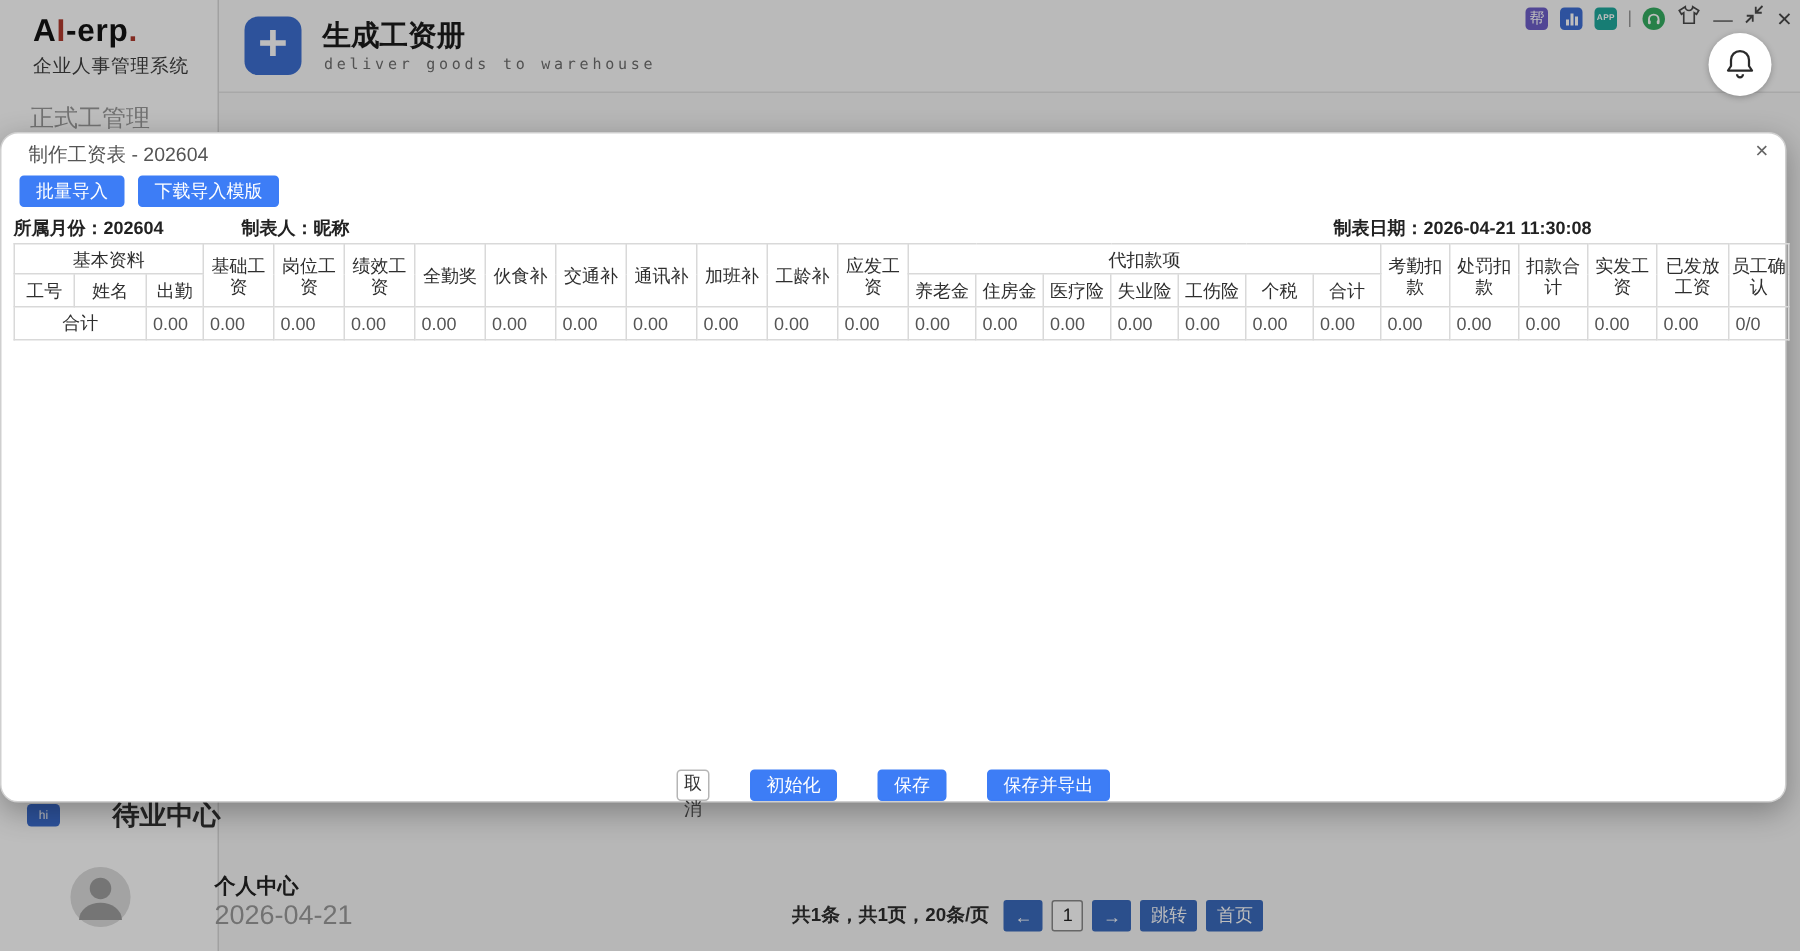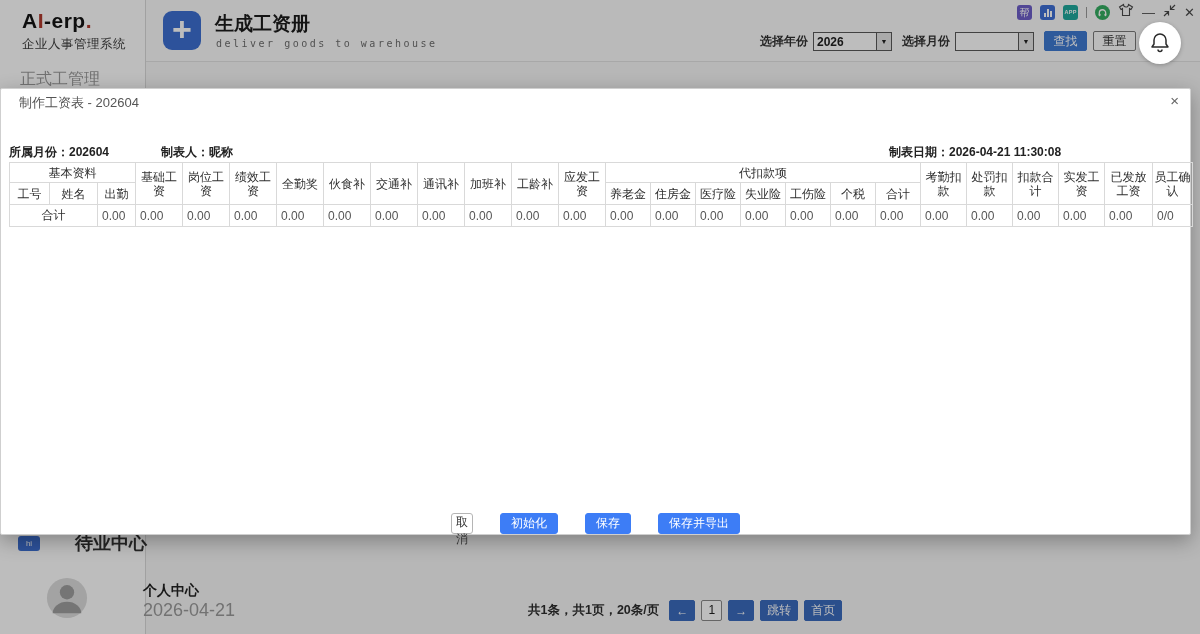--- a/index.html
+++ b/index.html
@@ -51,21 +51,21 @@
   .pagination { position:absolute; left:382px; top:600px; display:flex; align-items:center; gap:6px; }
   .pg-summary { font-size:12.5px; font-weight:bold; color:#2e2e2e; margin-right:4px; white-space:nowrap; }
   .pg-btn { height:21px; background:#3b6bbd; border:1px solid #3b6bbd; color:#fff; font-size:12px; border-radius:2px; padding:0 6px; }
   .pg-box { width:21px; height:21px; background:#fff; border:1px solid #8a8a8a; font-size:12px; color:#222; text-align:center; line-height:19px; border-radius:2px; }
 
   
   .overlay { position:absolute; inset:0; background:rgba(0,0,0,0.26); z-index:5; }
   .bell-fab { position:absolute; left:1139px; top:22px; width:42px; height:42px; background:#fff; border-radius:50%; z-index:30; display:flex; align-items:center; justify-content:center; box-shadow:0 1px 4px rgba(0,0,0,0.25); }
 
   
-  .dialog { position:absolute; left:0; top:88px; width:1191px; height:447px; background:#fff; border:1px solid #cfcfcf; border-radius:2px; z-index:10; box-shadow:0 6px 20px rgba(0,0,0,0.3); }
+  .dialog { position:absolute; left:0; top:88px; width:1191px; height:447px; background:#fff; border:1px solid #cfcfcf; border-radius:12px; z-index:10; box-shadow:0 6px 20px rgba(0,0,0,0.3); }
   .dlg-title { position:absolute; left:18px; top:5px; font-size:13px; color:#555; }
   .dlg-close { position:absolute; right:11px; top:3px; font-size:15px; color:#666; cursor:pointer; }
   .dlg-toolbar { position:absolute; left:12px; top:28px; display:flex; gap:9px; }
   .btn-blue { height:21px; background:#3d7df6; border:1px solid #3d7df6; color:#fff; font-size:12px; border-radius:3px; padding:0 10px; white-space:nowrap; }
   .dlg-meta { position:absolute; left:8px; right:8px; top:55px; height:16px; font-size:12px; font-weight:bold; color:#222; }
   .meta-month { position:absolute; left:0; top:0; }
   .meta-creator { position:absolute; left:152px; top:0; }
   .meta-date { position:absolute; left:880px; top:0; }
 
   .dlg-tablewrap { position:absolute; left:8px; top:73px; width:1176px; }
@@ -103,34 +103,20 @@
     <div class="sf-name">个人中心</div>
     <div class="sf-date">2026-04-21</div>
   </div>
 
   <div class="main">
     <div class="header-bar">
       <div class="hd-icon">+</div>
       <div class="hd-title">生成工资册</div>
       <div class="hd-sub">deliver goods to warehouse</div>
 
-      <div class="filters">
-        <span class="f-label">选择年份</span>
-        <span class="combo">
-          <span class="val">2026</span>
-          <span class="arrow">▼</span>
-        </span>
-        <span class="f-label">选择月份</span>
-        <span class="combo">
-          <span class="val"></span>
-          <span class="arrow">▼</span>
-        </span>
-        <button class="btn-search">查找</button>
-        <button class="btn-reset">重置</button>
-      </div>
     </div>
 
     <div class="sys-icons">
       <span class="badge help">帮</span>
       <span class="badge stats">
           <i style="height:4px"></i>
           <i style="height:8px"></i>
           <i style="height:6px"></i>
         </span>
       <span class="badge app">APP</span>
@@ -173,20 +159,24 @@
     <svg width="20" height="22" viewBox="0 0 20 22">
       <path d="M10 2 a6 6 0 0 1 6 6 v4 l2 3 H2 l2-3 V8 a6 6 0 0 1 6-6 Z" fill="none" stroke="#2a2a2a" stroke-width="1.5" stroke-linejoin="round"></path>
       <path d="M8 17.5 a2 2 0 0 0 4 0" fill="none" stroke="#2a2a2a" stroke-width="1.5"></path>
     </svg>
   </div>
 
   <div class="dialog">
     <div class="dlg-title">制作工资表 - 202604</div>
     <div class="dlg-close">×</div>
 
+    <div class="dlg-toolbar">
+      <button class="btn-blue">批量导入</button>
+      <button class="btn-blue">下载导入模版</button>
+    </div>
 
     <div class="dlg-meta">
       <span class="meta-month"><span>所属月份：</span><span>202604</span></span>
       <span class="meta-creator"><span>制表人：</span><span>昵称</span></span>
       <span class="meta-date"><span>制表日期：</span><span>2026-04-21 11:30:08</span></span>
     </div>
 
     <div class="dlg-tablewrap">
       <table class="salary" id="salary-table">
           <colgroup>

